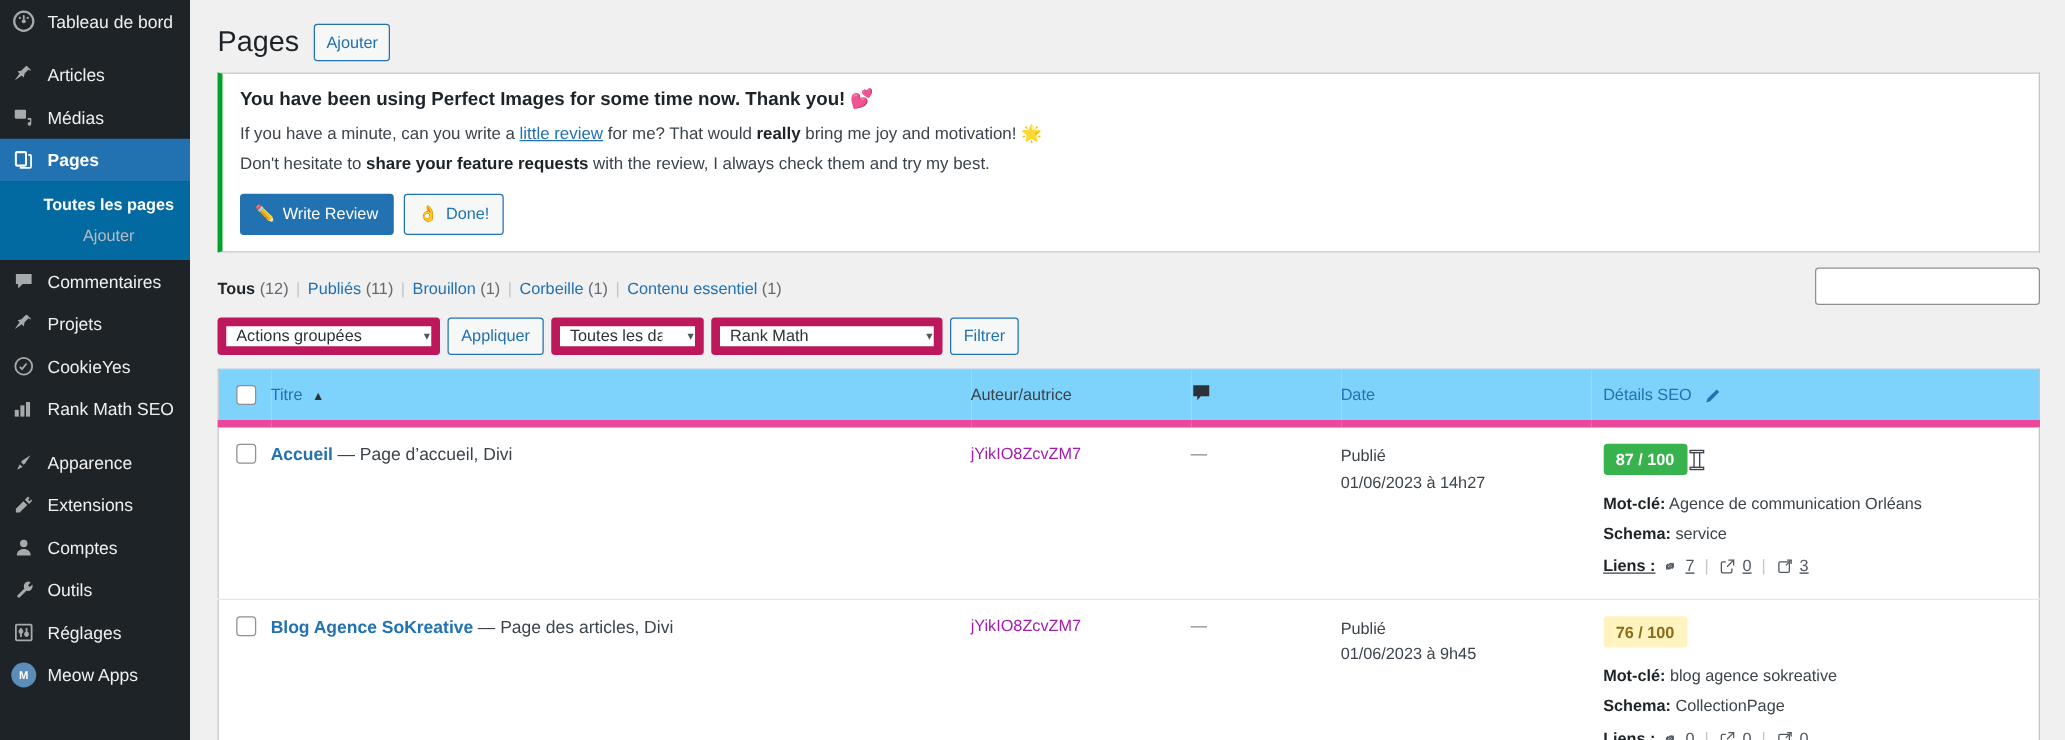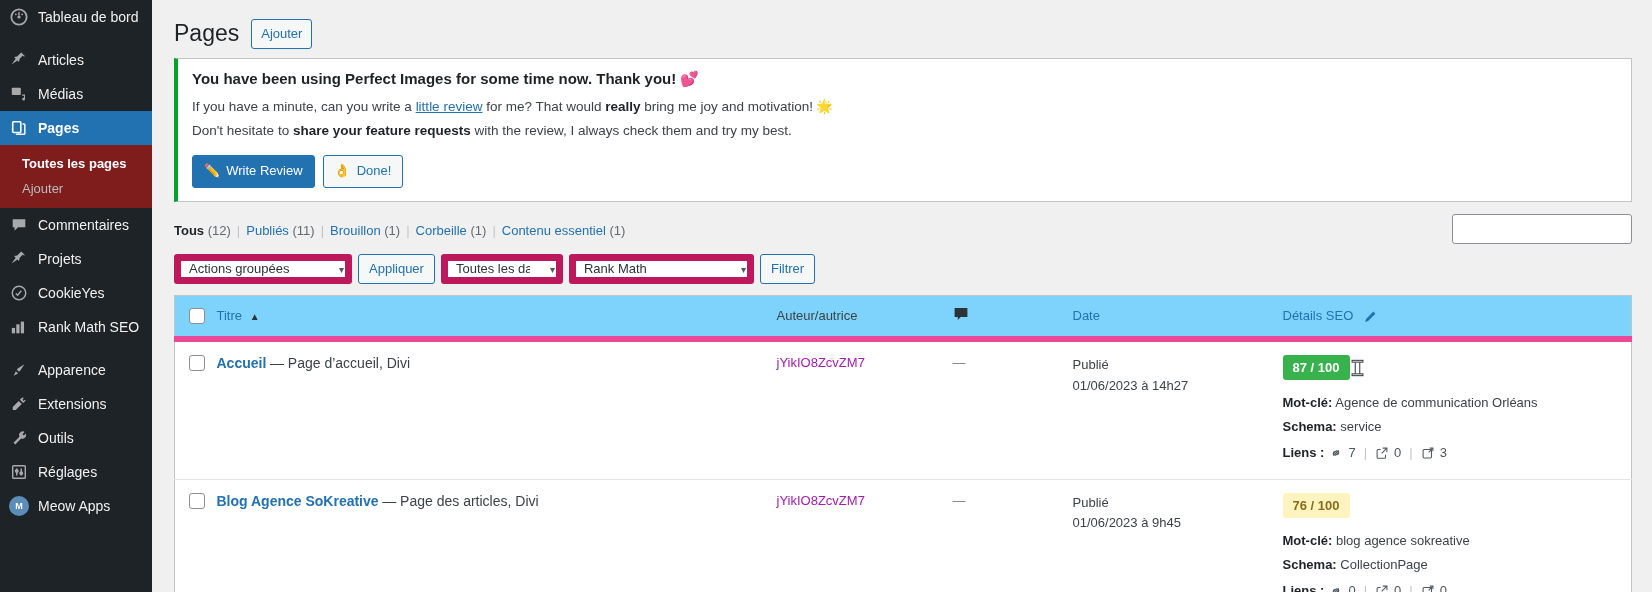--- a/index.html
+++ b/index.html
@@ -55,21 +55,21 @@
     content: "";
     position: absolute;
     right: -8px;
     top: 50%;
     transform: translateY(-50%);
     border-style: solid;
     border-width: 8px 0 8px 8px;
     border-color: transparent transparent transparent #2271b1;
   }
   .menu-sep { height: 9px; }
-  .submenu { background: #7f1d1d; padding: 6px 0 7px 0; }
+  .submenu { background: #0369a1; padding: 6px 0 7px 0; text-align: center; }
   .submenu-item {
     padding: 5px 0 5px 22px;
     font-size: 13px;
     color: #b9bcbf;
     cursor: pointer;
   }
   .submenu-item.current { color: #fff; font-weight: 600; }
   .meow-badge {
     width: 20px; height: 20px; border-radius: 50%;
     background: #5b8db8;
@@ -309,21 +309,21 @@
     padding: 3px 10px;
     font-size: 13px;
     font-weight: 700;
     line-height: 1.5;
   }
   .score-good { background: #37b24d; color: #fff; }
   .score-ok { background: #fff3bf; color: #8a6d1b; }
   .pillar-icon { color: #3c434a; display: inline-flex; }
   .seo-meta { margin-top: 11px; line-height: 1.85; font-size: 13px; color: #3c434a; }
   .seo-meta b { font-weight: 700; color: #1d2327; }
-  .liens-row { display: flex; align-items: center; gap: 5px; margin-top: 2px; }
+  .liens-row { display: flex; align-items: center; gap: 5px; margin-top: 2px; text-decoration: underline; }
   .liens-row .sep { color: #c3c4c7; margin: 0 3px; }
   .liens-row .li { display: inline-flex; align-items: center; gap: 5px; color: #50575e; }
   .liens-row svg { display: block; }
   .pencil-edit { color: #2271b1; display: inline-flex; vertical-align: middle; margin-left: 6px; }
 </style>
 </head>
 <body>
 
 <div id="app">
 
@@ -430,20 +430,29 @@
 
     <div class="menu-item">
       <span class="ico">
         <svg width="18" height="18" viewBox="0 0 20 20" fill="currentColor">
             <path d="M13.8 2.5 11 5.3l3.7 3.7 2.8-2.8-1-1-1.4 1.4-1.3-1.3 1.4-1.4-1.4-1.4zM9.7 6.6 3 13.3v3.4h3.4l6.7-6.7-3.4-3.4z"></path>
           </svg>
       </span>
       <span>Extensions</span>
     </div>
 
+    <div class="menu-item">
+      <span class="ico">
+        <svg width="18" height="18" viewBox="0 0 20 20" fill="currentColor">
+            <circle cx="10" cy="6.5" r="3.3"></circle>
+            <path d="M3.8 17c0-3.4 2.8-5.6 6.2-5.6s6.2 2.2 6.2 5.6z"></path>
+          </svg>
+      </span>
+      <span>Comptes</span>
+    </div>
 
     <div class="menu-item">
       <span class="ico">
         <svg width="18" height="18" viewBox="0 0 20 20" fill="currentColor">
             <path d="M14.5 2.5a4.3 4.3 0 0 0-4 6.2l-6.6 6.6 1.9 1.9 6.6-6.6a4.3 4.3 0 0 0 5.3-5.6l-2.3 2.3-1.6-1.6 2.3-2.3a4.3 4.3 0 0 0-1.6-.9z"></path>
           </svg>
       </span>
       <span>Outils</span>
     </div>
 

